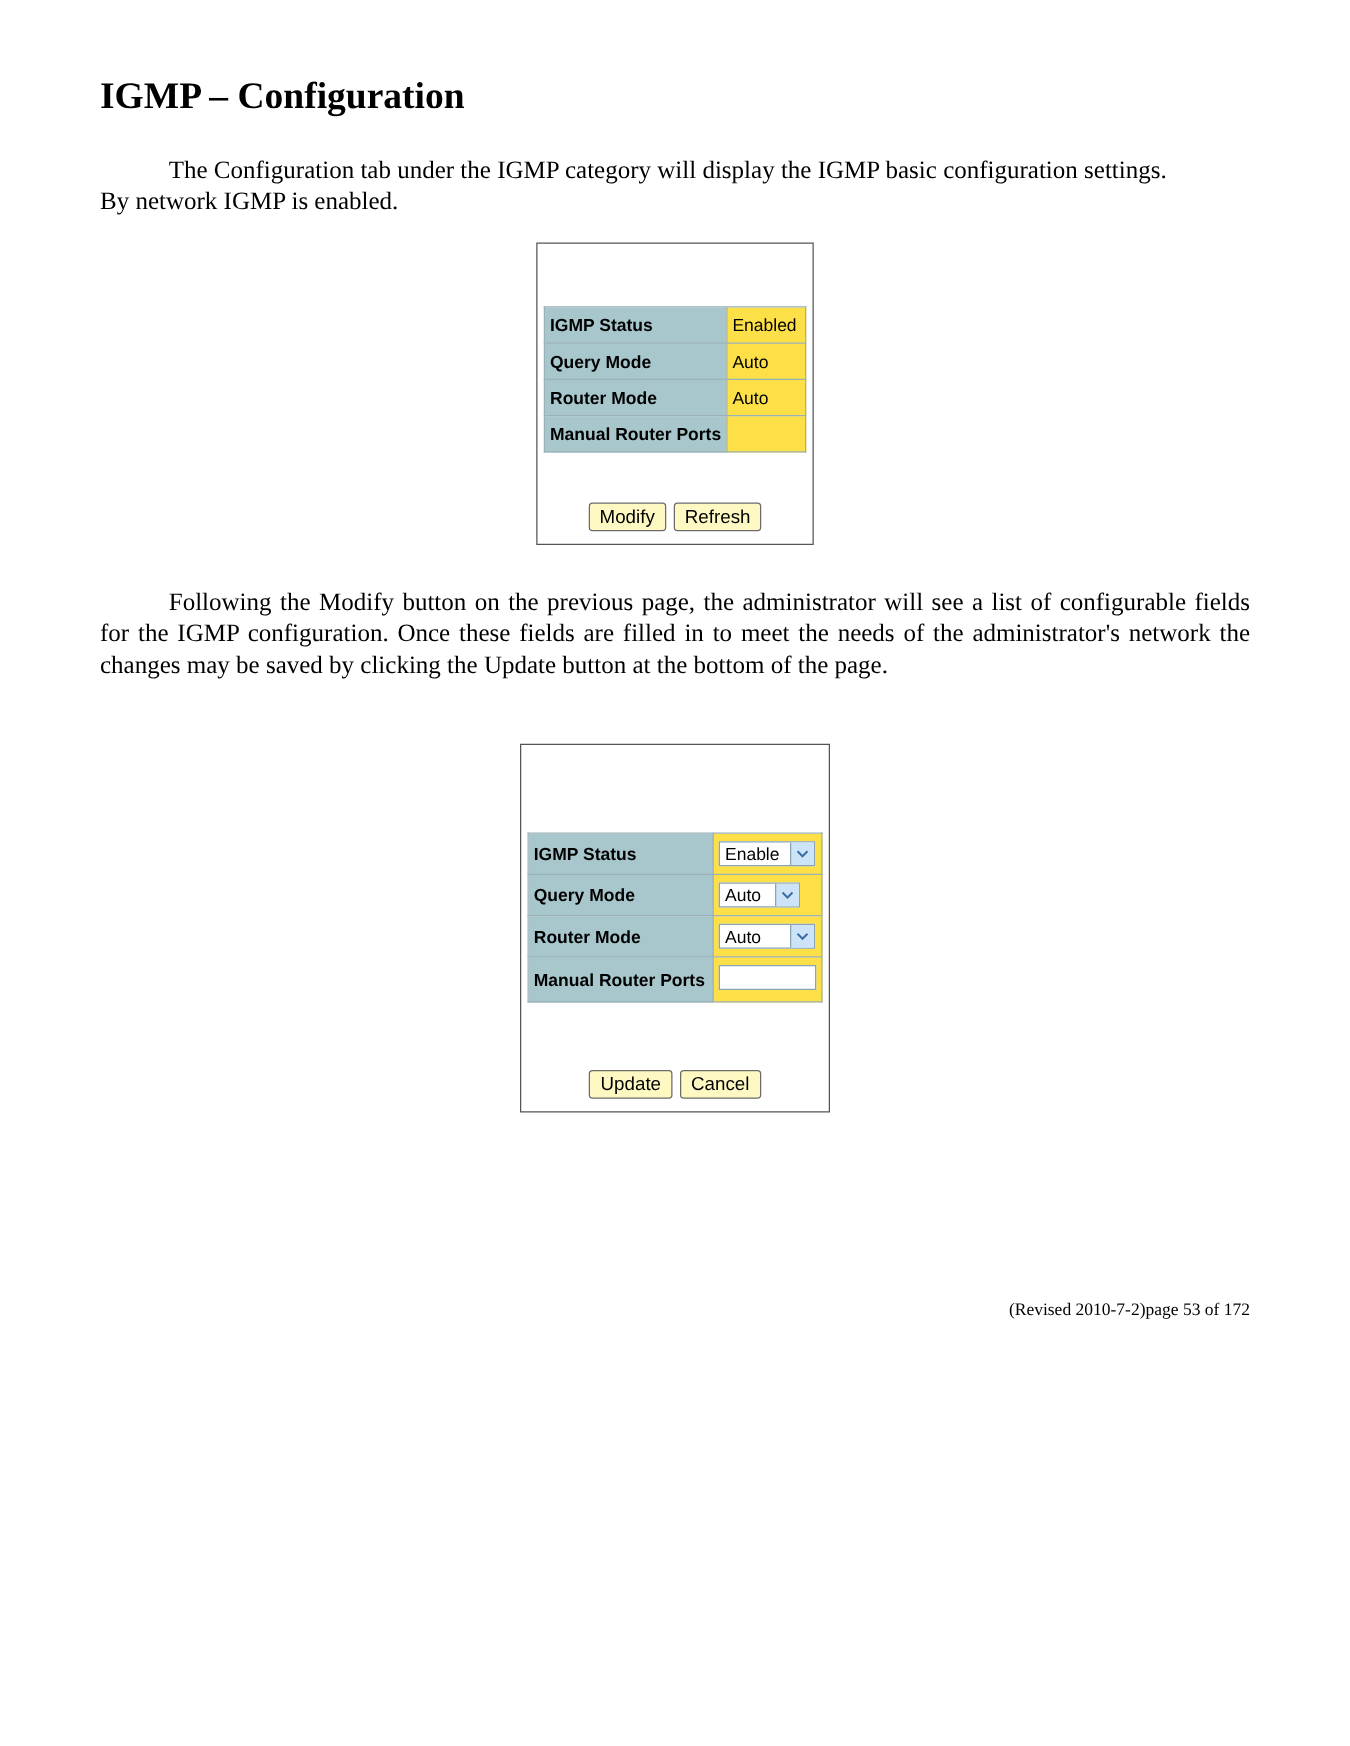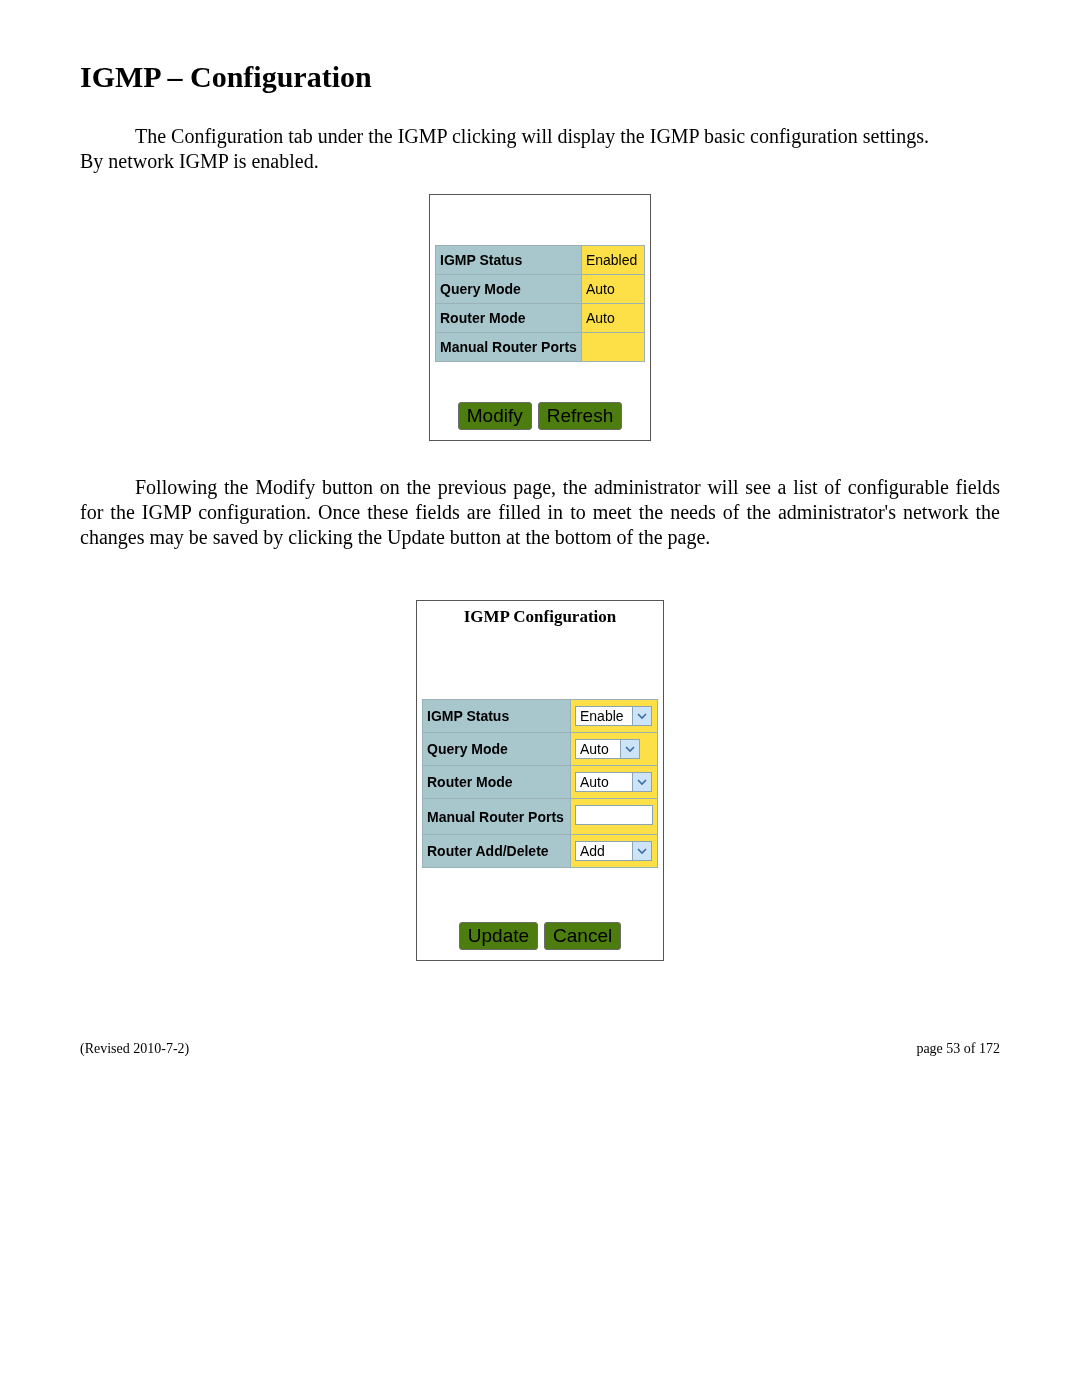--- a/index.html
+++ b/index.html
@@ -74,25 +74,25 @@
   .panel.view table.grid td.label { width: 135px; }
   .panel.config table.grid td.label { width: 140px; }
 
   .btn-row {
     text-align: center;
     padding: 40px 0 10px 0;
   }
   .btn {
     display: inline-block;
     font-family: Arial, sans-serif;
-    font-size: 19px;
+    font-size: 15px;
     padding: 2px 8px;
     border: 1px solid #6b6b6b;
     border-radius: 3px;
-    background: #4d7c0f;
+    background: #fef9c3;
     margin: 0 1px;
     cursor: pointer;
   }
 
   .select {
     display: inline-flex;
     align-items: stretch;
     border: 1px solid #8aa3b5;
     background: #fff;
     font-family: Arial, sans-serif;
@@ -123,34 +123,34 @@
     width: 78px;
     box-sizing: border-box;
   }
 
   .footer {
     position: absolute;
     left: 80px;
     right: 80px;
     bottom: 30px;
     display: flex;
-    justify-content: space-between;
+    justify-content: flex-end;
     font-size: 14px;
     margin-top: 34px;
   }
 </style>
 </head>
 <body>
 
 <div class="page">
 
   <h2 class="title">IGMP – Configuration</h2>
 
   <p class="body">
-    <span class="indent"></span><span>The Configuration tab under the IGMP clicking will display the IGMP basic configuration settings.</span>
+    <span class="indent"></span><span>The Configuration tab under the IGMP category will display the IGMP basic configuration settings.</span>
     <br>
     <span>By network IGMP is enabled.</span>
   </p>
 
   <div class="panel-wrap">
     <div class="panel view">
       <div class="panel-spacer"></div>
       <table class="grid">
         <tbody>
             <tr>
@@ -177,21 +177,20 @@
       </div>
     </div>
   </div>
 
   <p class="body">
     <span class="indent"></span><span>Following the Modify button on the previous page, the administrator will see a list of configurable fields for the IGMP configuration.  Once these fields are filled in to meet the needs of the administrator's network the changes may be saved by clicking the Update button at the bottom of the page.</span>
   </p>
 
   <div class="panel-wrap" style="margin-top:50px;">
     <div class="panel config">
-      <div class="panel-title">IGMP Configuration</div>
       <div class="panel-spacer" style="height:70px;"></div>
       <table class="grid">
         <tbody>
             <tr>
           <td class="label">IGMP Status</td>
           <td class="value">
             <span class="select wide">
               <span class="sel-text">Enable</span>
               <span class="sel-arrow">
                 <svg viewBox="0 0 10 10">
@@ -226,33 +225,20 @@
               </span>
             </span>
           </td>
         </tr>
         <tr>
           <td class="label">Manual Router Ports</td>
           <td class="value">
             <span class="text-input"></span>
           </td>
         </tr>
-        <tr>
-          <td class="label">Router Add/Delete</td>
-          <td class="value">
-            <span class="select wide">
-              <span class="sel-text">Add</span>
-              <span class="sel-arrow">
-                <svg viewBox="0 0 10 10">
-                      <path d="M1 3 L5 7 L9 3" fill="none" stroke="#3b6ea5" stroke-width="1.6"></path>
-                    </svg>
-              </span>
-            </span>
-          </td>
-        </tr>
       </tbody>
         </table>
       <div class="btn-row" style="padding-top:54px;">
         <span class="btn">Update</span>
         <span class="btn">Cancel</span>
       </div>
     </div>
   </div>
 
   <div class="footer">

